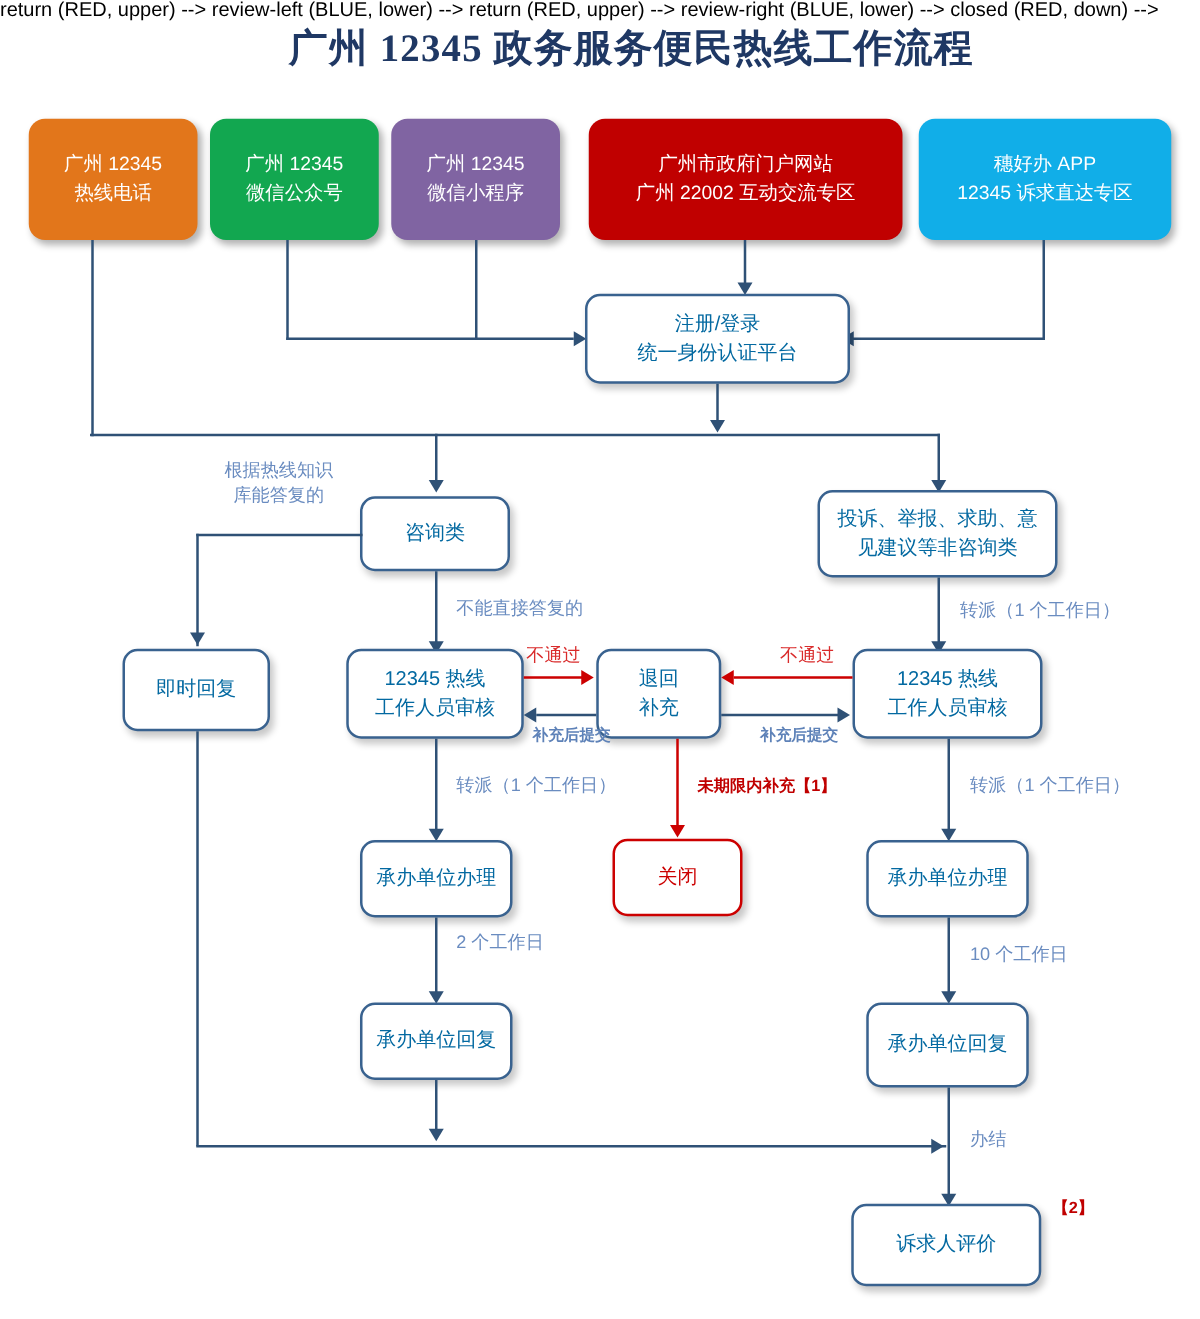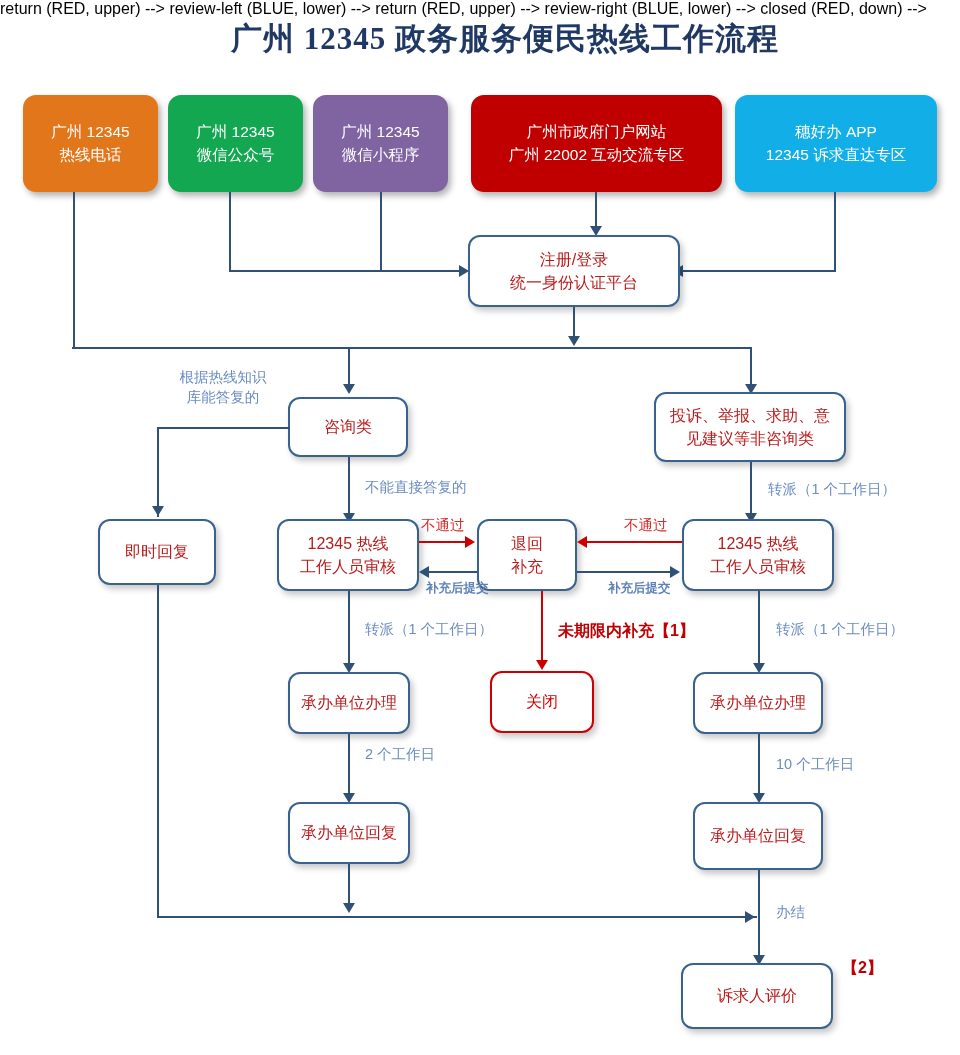--- a/index.html
+++ b/index.html
@@ -27,21 +27,21 @@
 
   
   .src{
     border-radius:13px;color:#ffffff;font-size:15.5px;
     box-shadow:3px 4px 6px rgba(0,0,0,.30);
   }
 
   
   .proc{
     background:#ffffff;border:2.5px solid #39628F;border-radius:12px;
-    color:#b91c1c;font-size:16px;
+    color:#0369a1;font-size:16px;
     box-shadow:3px 4px 6px rgba(0,0,0,.22);
   }
   .proc.red{border-color:#CC0000;color:#CC0000;text-align:center;}
 
   
   .ln{position:absolute;background:#2F5176;}
   .ln.h{height:2.4px;}
   .ln.v{width:2.4px;}
   .ln.r{background:#CC0000;}
 
@@ -56,21 +56,21 @@
   .ar.right.r{border-left-color:#CC0000;}
   .ar.left.r{border-right-color:#CC0000;}
 
   
   .cap{
     position:absolute;font-size:14.5px;color:#6A8CC0;white-space:nowrap;
     line-height:1.35;
   }
   .cap.red{color:#D92B2B;}
   .cap.small{font-size:12.5px;font-weight:bold;color:#5E82B8;}
-  .cap.note{font-size:16px;font-weight:bold;color:#C00000;}
+  .cap.note{font-size:13px;font-weight:bold;color:#C00000;}
   .cap.ctr{text-align:center;}
 </style>
 </head>
 <body>
 
 <div id="stage">
 
   
   <div class="title">广州 12345 政务服务便民热线工作流程</div>
 

